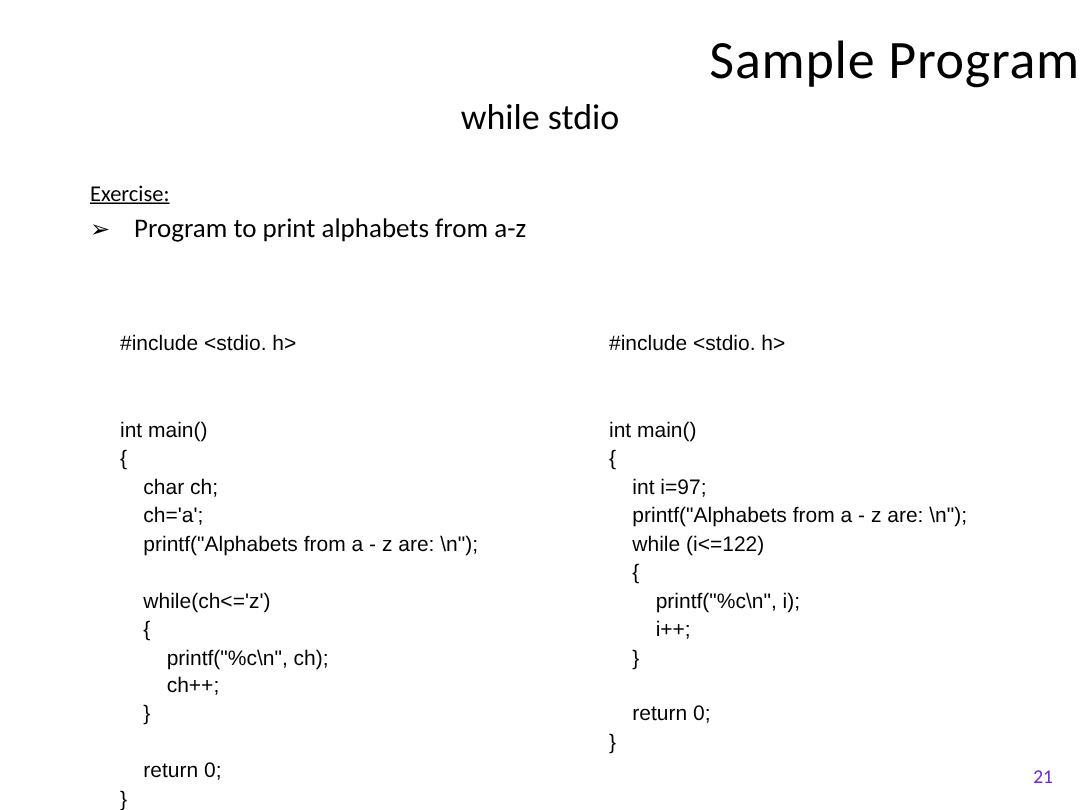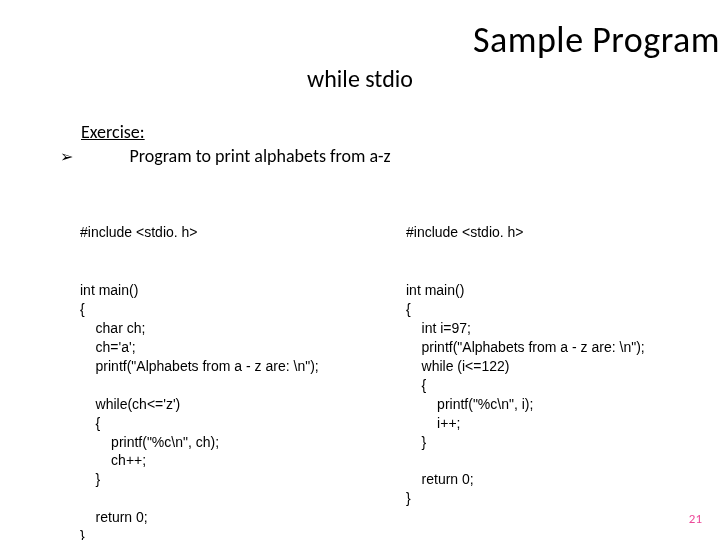--- a/index.html
+++ b/index.html
@@ -23,38 +23,36 @@
     text-align: center;
     font-size: 24px;
     font-weight: 400;
     margin-top: 2px;
   }
   .exercise-block {
     margin-top: 28px;
     margin-left: 60px;
   }
   .exercise-label {
-    font-size: 18px;
+    font-size: 15px;
     text-decoration: underline;
-    margin-left: 21px;
   }
   .bullet-row {
     display: flex;
     align-items: flex-start;
     margin-top: 2px;
   }
   .bullet-icon {
     font-size: 16px;
     margin-right: 16px;
     margin-left: 0px;
     margin-top: 2px;
   }
   .bullet-text {
     font-size: 18px;
-    margin-left: 40px;
   }
   .code-columns {
     display: flex;
     margin-top: 18px;
     margin-left: 80px;
     gap: 36px;
   }
   .code-col {
     font-family: Arial, Helvetica, sans-serif;
     font-size: 14px;
@@ -62,21 +60,21 @@
     white-space: pre;
   }
   .code-col-left { width: 290px; }
   .code-col-right { width: 300px; }
   .include-line { margin-bottom: 2px; }
   .page-number {
     position: absolute;
     right: 18px;
     bottom: 14px;
     font-size: 13px;
-    color: #ec4899;
+    color: #6d28d9;
     margin-top: 20px;
   }
 </style>
 </head>
 <body>
 
 <div class="title">Sample Program</div>
 <div class="subtitle">while stdio</div>
 
 <div class="exercise-block">

